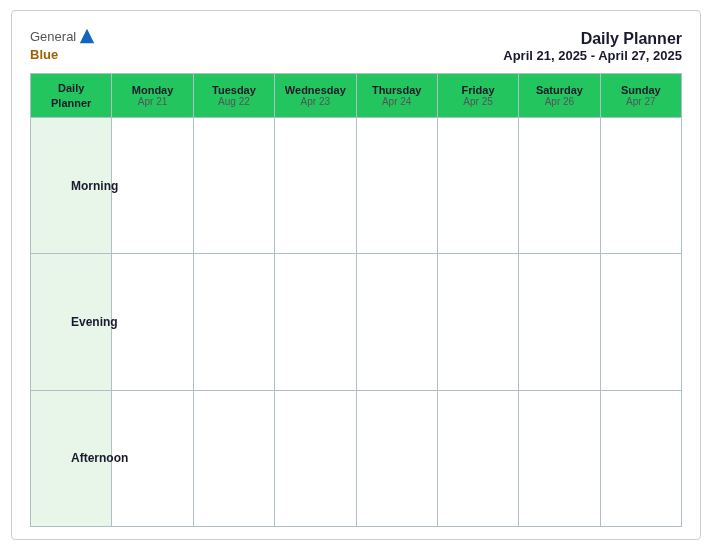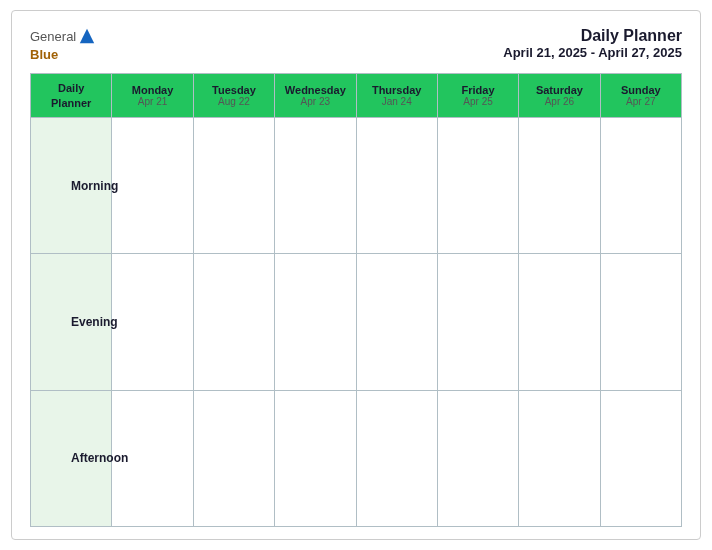--- a/index.html
+++ b/index.html
@@ -18,21 +18,21 @@
       background: #fff;
       border: 1px solid #ccc;
       border-radius: 4px;
       padding: 16px 18px 12px 18px;
       display: flex;
       flex-direction: column;
     }
     .header {
       display: flex;
       justify-content: space-between;
-      align-items: flex-start;
+      align-items: flex-end;
       margin-bottom: 10px;
     }
     .logo-area {
       display: flex;
       flex-direction: column;
       align-items: flex-start;
     }
     .logo-text {
       display: flex;
       align-items: center;
@@ -156,21 +156,21 @@
         <th>
           <span class="th-label-top">Tuesday</span>
           <span class="th-label-sub">Aug 22</span>
         </th>
         <th>
           <span class="th-label-top">Wednesday</span>
           <span class="th-label-sub">Apr 23</span>
         </th>
         <th>
           <span class="th-label-top">Thursday</span>
-          <span class="th-label-sub">Jan 24</span>
+          <span class="th-label-sub">Apr 24</span>
         </th>
         <th>
           <span class="th-label-top">Friday</span>
           <span class="th-label-sub">Apr 25</span>
         </th>
         <th>
           <span class="th-label-top">Saturday</span>
           <span class="th-label-sub">Apr 26</span>
         </th>
         <th>

